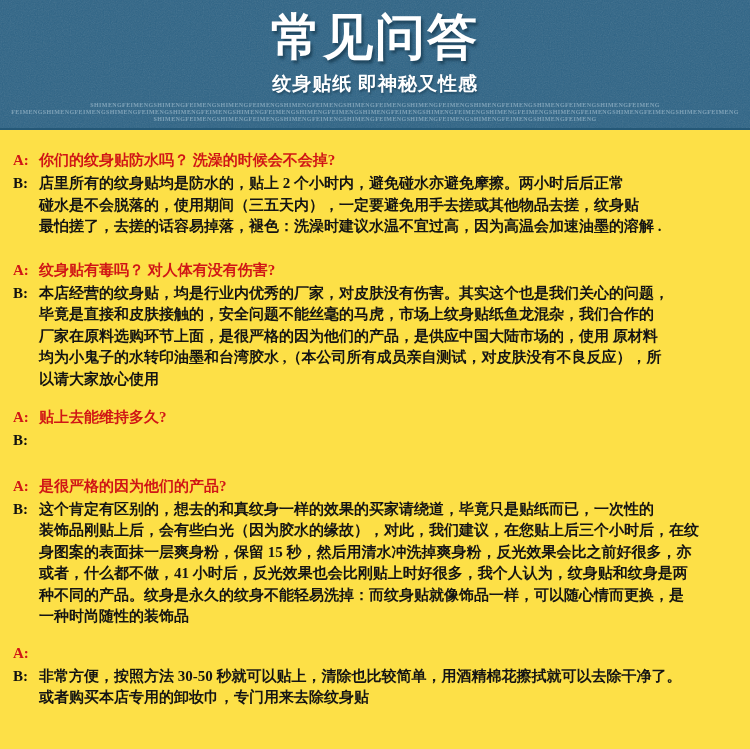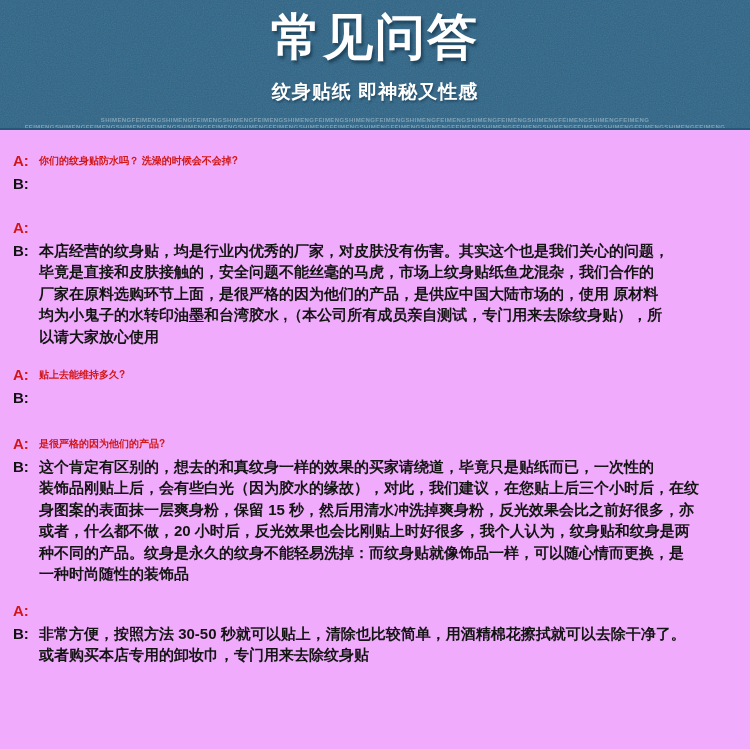--- a/index.html
+++ b/index.html
@@ -5,22 +5,22 @@
   html, body {
     margin: 0;
     padding: 0;
     background: #ffffff;
     width: 750px;
   }
   .page {
     width: 750px;
     height: 749px;
     overflow: hidden;
-    background: #f0abfc;
-    font-family: Liberation Sans, sans-serif;
+    background: #fde047;
+    font-family: Liberation Serif, serif;
     position: relative;
   }
 
   
   .banner {
     position: relative;
     width: 750px;
     height: 128px;
     background: #2e6486;
     border-bottom: 2px solid #255877;
@@ -39,21 +39,21 @@
     text-align: center;
     color: #ffffff;
     font-size: 50px;
     line-height: 52px;
     font-weight: 700;
     letter-spacing: 2px;
     text-shadow: 2px 3px 3px rgba(16, 48, 68, 0.65);
   }
   .banner-subtitle {
     position: relative;
-    margin: 12px;
+    margin: 4px;
     padding-top: 4px;
     text-align: center;
     color: #ffffff;
     font-size: 19px;
     font-weight: 700;
     letter-spacing: 1px;
     text-shadow: 1px 2px 2px rgba(16, 48, 68, 0.5);
   }
   .watermarks {
     position: relative;
@@ -90,21 +90,21 @@
   .q-row { margin-bottom: 1.5px; }
   .qa-label {
     flex: 0 0 26px;
     font-size: 15px;
     line-height: 21.5px;
     font-weight: 700;
     color: #111111;
   }
   .q-row .qa-label { color: #d01616; }
   .q-text {
-    font-size: 10px;
+    font-size: 15px;
     line-height: 21.5px;
     font-weight: 700;
     color: #d01616;
     white-space: pre-wrap;
   }
   .a-text {
     font-size: 15px;
     line-height: 21.5px;
     font-weight: 700;
     color: #141414;
@@ -135,33 +135,37 @@
 
   <div class="content">
 
     <div class="qa s1">
       <div class="q-row">
         <span class="qa-label">A:</span>
         <div class="q-text">你们的纹身贴防水吗？ 洗澡的时候会不会掉?</div>
       </div>
       <div class="a-row">
         <span class="qa-label">B:</span>
+        <div class="a-text">店里所有的纹身贴均是防水的，贴上 2 个小时内，避免碰水亦避免摩擦。两小时后后正常
+碰水是不会脱落的，使用期间（三五天内），一定要避免用手去搓或其他物品去搓，纹身贴
+最怕搓了，去搓的话容易掉落，褪色：洗澡时建议水温不宜过高，因为高温会加速油墨的溶解 .</div>
       </div>
     </div>
 
     <div class="qa s2">
       <div class="q-row">
         <span class="qa-label">A:</span>
+        <div class="q-text">纹身贴有毒吗？ 对人体有没有伤害?</div>
       </div>
       <div class="a-row">
         <span class="qa-label">B:</span>
         <div class="a-text">本店经营的纹身贴，均是行业内优秀的厂家，对皮肤没有伤害。其实这个也是我们关心的问题，
 毕竟是直接和皮肤接触的，安全问题不能丝毫的马虎，市场上纹身贴纸鱼龙混杂，我们合作的
 厂家在原料选购环节上面，是很严格的因为他们的产品，是供应中国大陆市场的，使用 原材料
-均为小鬼子的水转印油墨和台湾胶水 ,（本公司所有成员亲自测试，专门用来去除纹身贴），所
+均为小鬼子的水转印油墨和台湾胶水 ,（本公司所有成员亲自测试，对皮肤没有不良反应），所
 以请大家放心使用</div>
       </div>
     </div>
 
     <div class="qa s3">
       <div class="q-row">
         <span class="qa-label">A:</span>
         <div class="q-text">贴上去能维持多久?</div>
       </div>
       <div class="a-row">
@@ -172,21 +176,21 @@
     <div class="qa s4">
       <div class="q-row">
         <span class="qa-label">A:</span>
         <div class="q-text">是很严格的因为他们的产品?</div>
       </div>
       <div class="a-row">
         <span class="qa-label">B:</span>
         <div class="a-text">这个肯定有区别的，想去的和真纹身一样的效果的买家请绕道，毕竟只是贴纸而已，一次性的
 装饰品刚贴上后，会有些白光（因为胶水的缘故），对此，我们建议，在您贴上后三个小时后，在纹
 身图案的表面抹一层爽身粉，保留 15 秒，然后用清水冲洗掉爽身粉，反光效果会比之前好很多，亦
-或者，什么都不做，20 小时后，反光效果也会比刚贴上时好很多，我个人认为，纹身贴和纹身是两
+或者，什么都不做，41 小时后，反光效果也会比刚贴上时好很多，我个人认为，纹身贴和纹身是两
 种不同的产品。纹身是永久的纹身不能轻易洗掉：而纹身贴就像饰品一样，可以随心情而更换，是
 一种时尚随性的装饰品</div>
       </div>
     </div>
 
     <div class="qa s5">
       <div class="q-row">
         <span class="qa-label">A:</span>
       </div>
       <div class="a-row">

